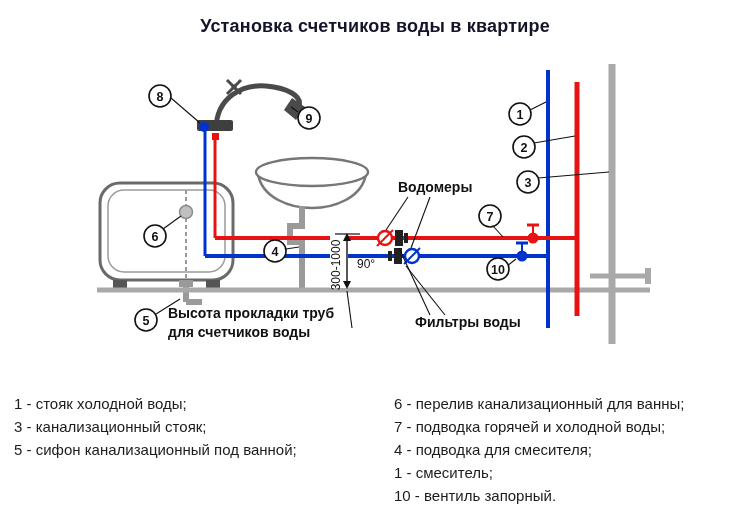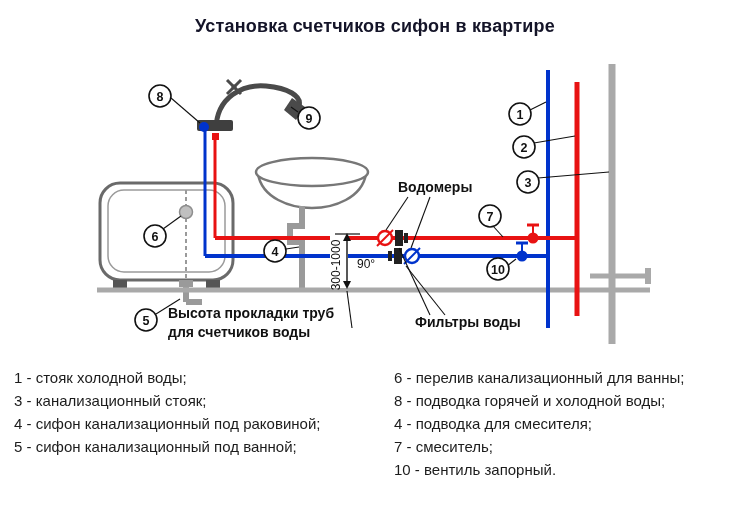--- a/index.html
+++ b/index.html
@@ -1,38 +1,38 @@
 <!DOCTYPE html>
 <html><head>
 <meta charset="utf-8">
 <style>
   html,body{margin:0;padding:0;background:#ffffff;}
   .page{position:relative;width:750px;height:525px;background:#ffffff;overflow:hidden;
         font-family:"Liberation Sans", sans-serif;}
   .title{position:absolute;top:16px;left:0;width:750px;text-align:center;
          font-size:18px;font-weight:bold;color:#141428;letter-spacing:.2px;}
   .diagram{position:absolute;top:50px;left:0;}
-  .legend{position:absolute;top:366px;left:0;width:750px;display:flex;}
+  .legend{position:absolute;top:392px;left:0;width:750px;display:flex;}
   .legend-col{display:flex;flex-direction:column;}
   .legend-col.left{margin-left:14px;width:378px;}
   .legend-col.right{margin-left:2px;width:352px;}
   .legend-item{font-size:15px;color:#1c1c1c;line-height:23px;white-space:nowrap;}
   svg text{font-family:"Liberation Sans", sans-serif;}
   .lbl{font-weight:bold;fill:#111;font-size:14px;}
   .dim{fill:#111;font-size:12px;}
   .callout circle{fill:#ffffff;stroke:#111;stroke-width:1.6;}
   .callout text{fill:#111;font-size:12.5px;font-weight:bold;text-anchor:middle;}
   .leader{stroke:#111;stroke-width:1.1;fill:none;}
 </style>
 </head>
 <body>
 
 <div class="page">
 
-  <div class="title">Установка счетчиков сифон в квартире</div>
+  <div class="title">Установка счетчиков воды в квартире</div>
 
   <svg class="diagram" width="750" height="318" viewBox="0 0 750 318">
 
     <g>
       <rect x="100" y="133" width="133" height="97" rx="20" fill="#ffffff" stroke="#6a6a6a" stroke-width="3"></rect>
       <rect x="108" y="140" width="117" height="82" rx="16" fill="none" stroke="#9a9a9a" stroke-width="1.5"></rect>
       <rect x="113" y="230" width="14" height="8" fill="#555"></rect>
       <rect x="206" y="230" width="14" height="8" fill="#555"></rect>
       <line x1="186" y1="140" x2="186" y2="229" stroke="#9a9a9a" stroke-width="2" stroke-dasharray="4,3"></line>
       <circle cx="186" cy="162" r="6.5" fill="#c0c0c0" stroke="#8e8e8e" stroke-width="1.5"></circle>
@@ -183,25 +183,24 @@
     <g class="callout" transform="translate(498,219)">
       <circle r="11"></circle>
         <text dy="4.5">10</text>
       </g>
   </svg>
 
   <div class="legend">
     <div class="legend-col left">
       <div class="legend-item">1 - стояк холодной воды;</div>
       <div class="legend-item">3 - канализационный стояк;</div>
-      <div class="legend-item">4 - сифон канализационный под раковиной;</div>
       <div class="legend-item">5 - сифон канализационный под ванной;</div>
     </div>
     <div class="legend-col right">
       <div class="legend-item">6 - перелив канализационный для ванны;</div>
-      <div class="legend-item">8 - подводка горячей и холодной воды;</div>
+      <div class="legend-item">7 - подводка горячей и холодной воды;</div>
       <div class="legend-item">4 - подводка для смесителя;</div>
-      <div class="legend-item">7 - смеситель;</div>
+      <div class="legend-item">1 - смеситель;</div>
       <div class="legend-item">10 - вентиль запорный.</div>
     </div>
   </div>
 
 </div>
 
 </body></html>

